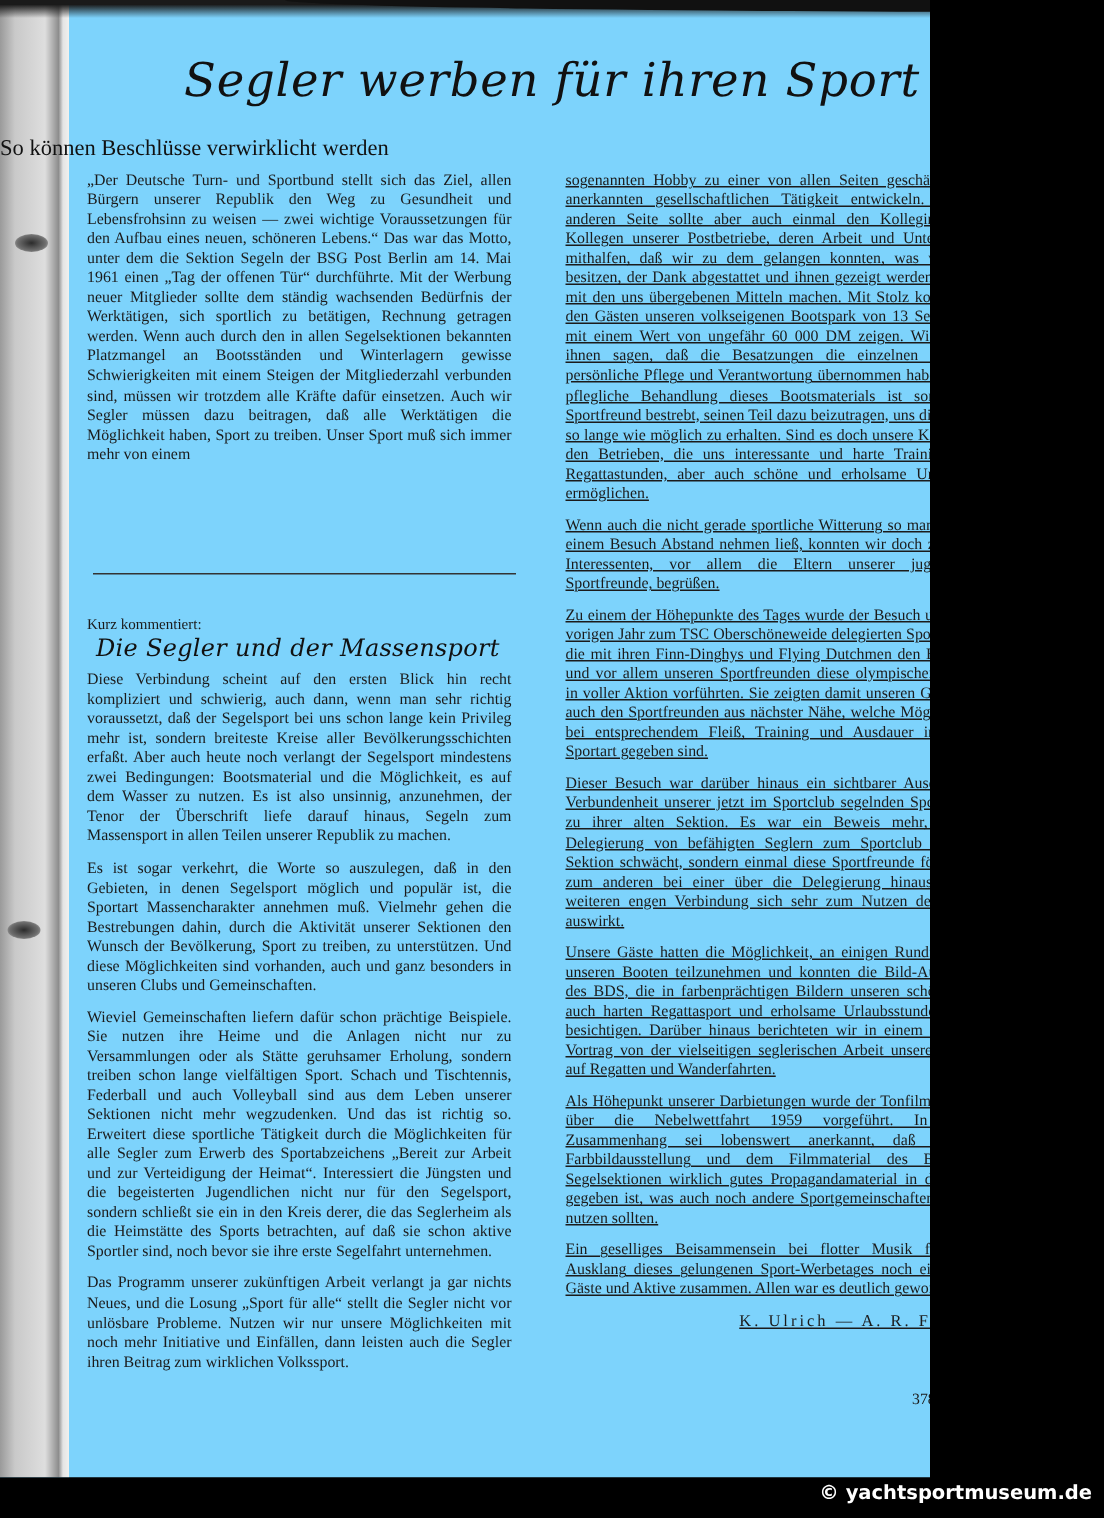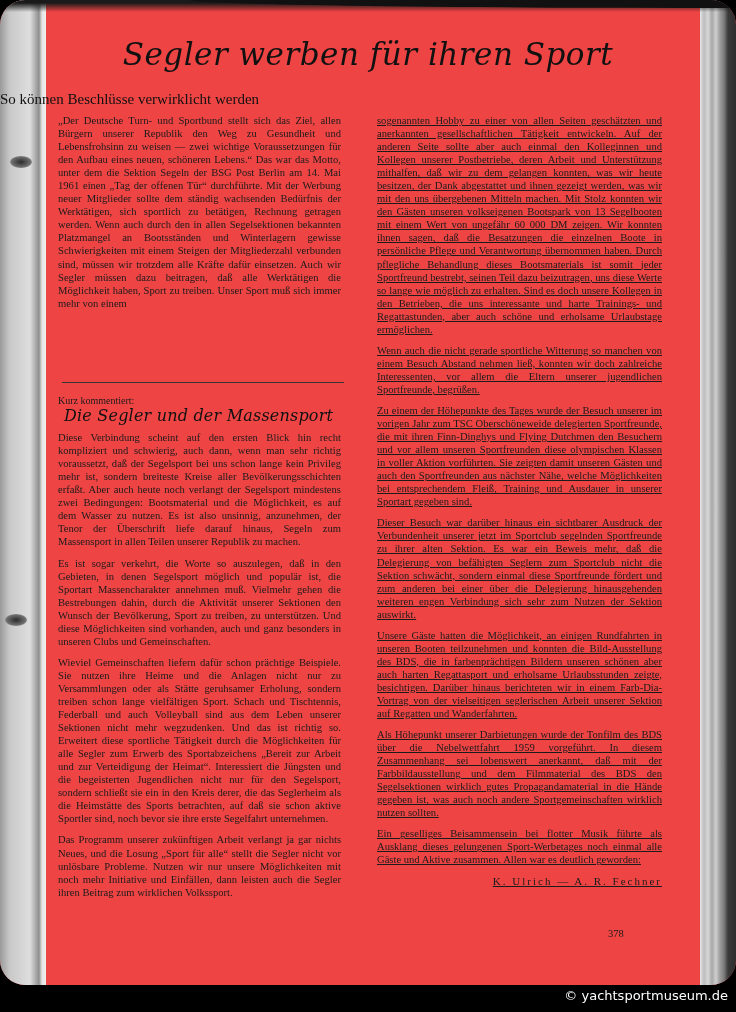--- a/index.html
+++ b/index.html
@@ -1,36 +1,36 @@
 <!DOCTYPE html>
 <html><head>
 <meta charset="utf-8">
 <style>
   html,body{margin:0;padding:0;}
   body{width:736px;height:1012px;position:relative;overflow:hidden;background:#000;font-family:"Liberation Serif",serif;color:#1a1a1a;}
-  .page{position:absolute;left:0;top:0;width:736px;height:985px;background:#ef4444;overflow:hidden;border-radius:25px;}
+  .page{position:absolute;left:0;top:0;width:620px;height:985px;background:#7dd3fc;overflow:hidden;}
   .topshadow{position:absolute;left:0;top:0;width:736px;height:12px;background:linear-gradient(#1a1a1a,#1a1a1a 3px,rgba(0,0,0,0));}
   .topshadow2{position:absolute;left:190px;top:0;width:546px;height:8px;background:#111;border-bottom-left-radius:100% 8px;}
   .gutter{position:absolute;left:0;top:0;width:46px;height:985px;background:linear-gradient(90deg,#9a9a9a 0px,#c9c9c9 10px,#dedede 30px,#8d8d8d 39px,#e4e4e4 42px,#f0f0ee 46px);}
   .hole{position:absolute;width:22px;height:12px;border-radius:50%;background:radial-gradient(#2b2b2b,#6e6e6e 60%,#d0d0d0);}
   .rightedge{position:absolute;left:700px;top:0;width:36px;height:985px;background:linear-gradient(90deg,#e6e6e6 0px,#bdbdbd 4px,#d8d8d8 8px,#a8a8a8 12px,#cfcfcf 16px,#9c9c9c 20px,#7b7b7b 24px,#3a3a3a 28px,#2e2e2e 36px);}
   .title{position:absolute;left:0;width:736px;top:36px;text-align:center;font-family:"DejaVu Serif",serif;font-style:italic;font-size:31px;letter-spacing:0.5px;color:#111;}
   .subtitle{position:absolute;left:0;width:736px;top:91px;text-align:left;font-size:15px;color:#111;}
   .col{position:absolute;font-size:10.6px;line-height:13.05px;text-align:justify;color:#1b1b1b;}
   .col p{margin:0 0 8px 0;}
   .colL{left:58px;top:114px;width:283px;}
   .colR{left:377px;top:114px;width:285px;text-decoration:underline;}
   .rule{position:absolute;left:62px;top:382px;width:282px;height:0;border-top:1px solid #333;}
-  .kicker{font-size:10px;margin-top:0;}
+  .kicker{font-size:10px;margin-top:16px;}
   .subhead{font-family:"DejaVu Serif",serif;font-style:italic;font-size:16px;color:#111;margin:2px 0 9px 6px;letter-spacing:0.2px;}
   .quote{font-style:italic;font-size:9.8px;line-height:12.4px;margin:0 0 6px 0;}
   .authors{text-align:right;letter-spacing:2px;font-size:11px;margin-top:6px;}
   .pagenum{position:absolute;left:608px;top:928px;font-size:10.5px;}
   .footer{position:absolute;left:0;top:985px;width:736px;height:27px;background:#000;}
-  .copyright{position:absolute;right:8px;top:988px;color:#fff;font-family:"DejaVu Sans",sans-serif;font-weight:normal;font-size:13px;text-align:right;}
+  .copyright{position:absolute;right:8px;top:988px;color:#fff;font-family:"DejaVu Sans",sans-serif;font-weight:bold;font-size:13px;text-align:right;}
 </style>
 </head>
 <body>
 
 <div class="page">
   <div class="gutter"></div>
   <div class="hole" style="left:10px;top:156px;"></div>
   <div class="hole" style="left:5px;top:614px;"></div>
   <div class="rightedge"></div>
   <div class="topshadow"></div>

